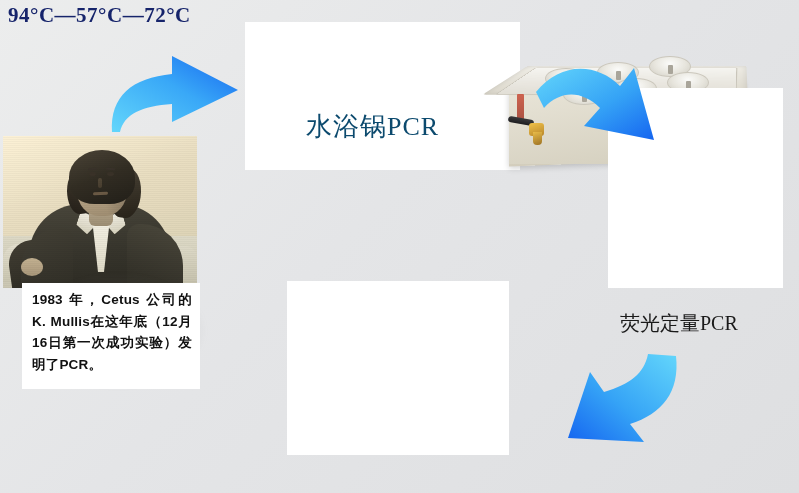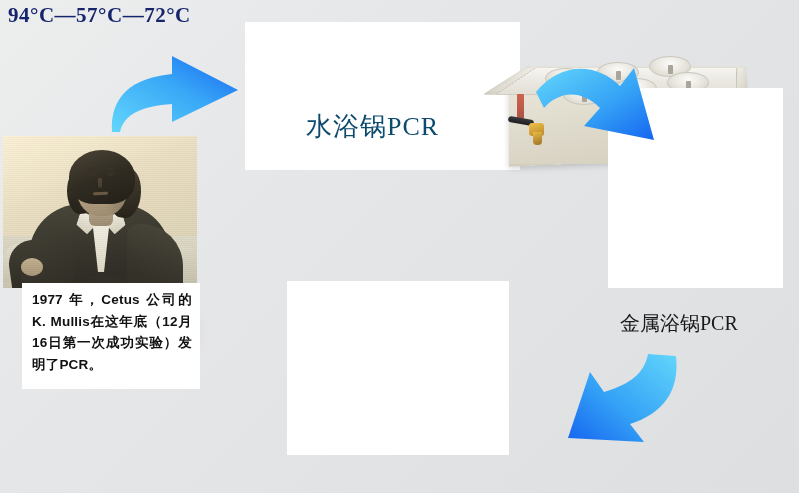--- a/index.html
+++ b/index.html
@@ -198,21 +198,21 @@
     <div class="abs eye l"></div>
     <div class="abs eye r"></div>
     <div class="abs nose"></div>
     <div class="abs mouth"></div>
     <div class="abs hand"></div>
     <div class="grain"></div>
   </div>
 
   <div class="abs caption-shadow"></div>
   <div class="abs caption-box"></div>
-  <div class="abs caption-text">1977 年，Cetus 公司的 K. Mullis在这年底（12月16日第一次成功实验）发明了PCR。</div>
+  <div class="abs caption-text">1983 年，Cetus 公司的 K. Mullis在这年底（12月16日第一次成功实验）发明了PCR。</div>
 
   <div class="abs wb-frame">
     <div class="abs wb-body"></div>
     <div class="abs wb-front"></div>
     <div class="abs wb-right-panel"></div>
     <div class="abs wb-top"></div>
     <div class="abs wb-tray"></div>
     <div class="wb-hole h1"></div>
     <div class="wb-hole h2"></div>
     <div class="wb-hole h3"></div>
@@ -250,21 +250,21 @@
     
     
     
     
     
     
     
     
     
   </div>
-  <div class="abs tc-label">金属浴锅PCR</div>
+  <div class="abs tc-label">荧光定量PCR</div>
 
   <div class="abs qp-frame">
     
     
     
     
     
     
     
     

